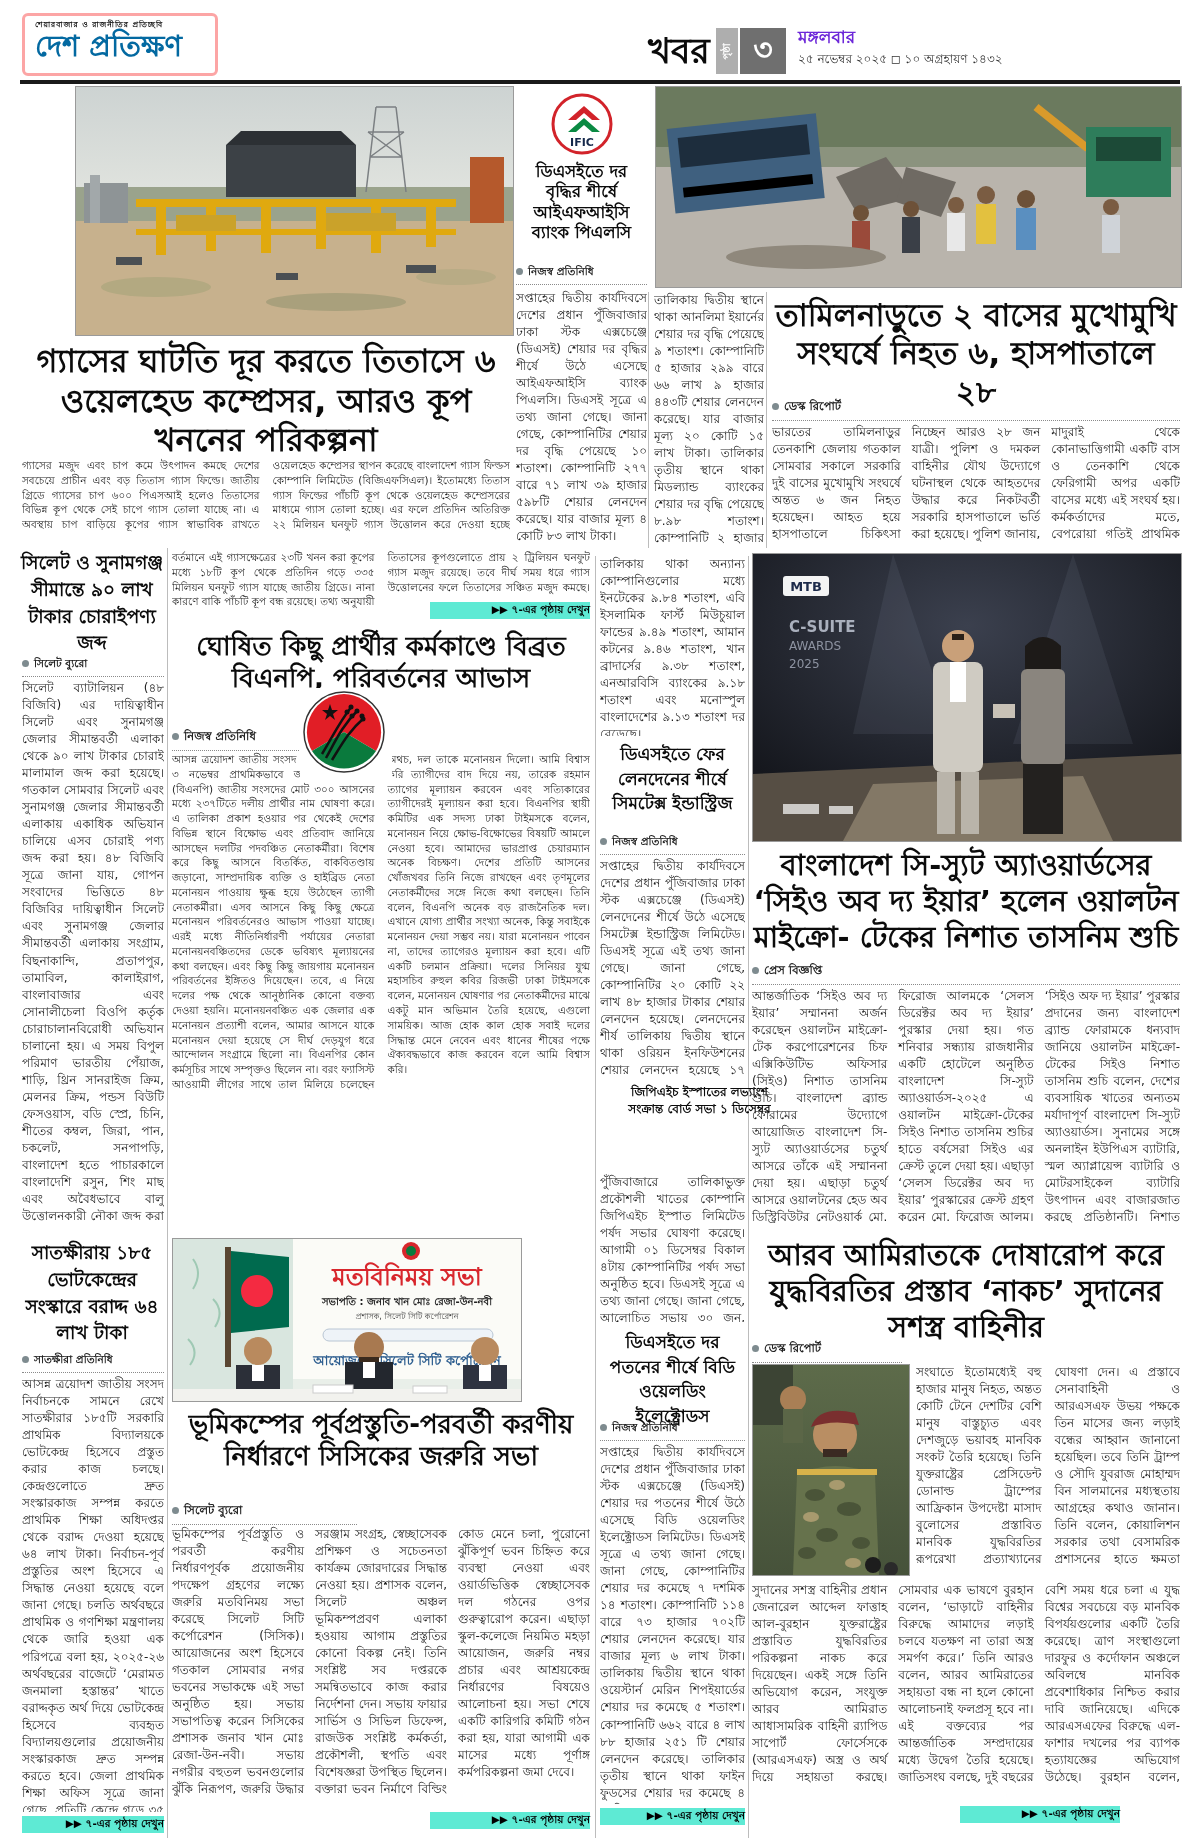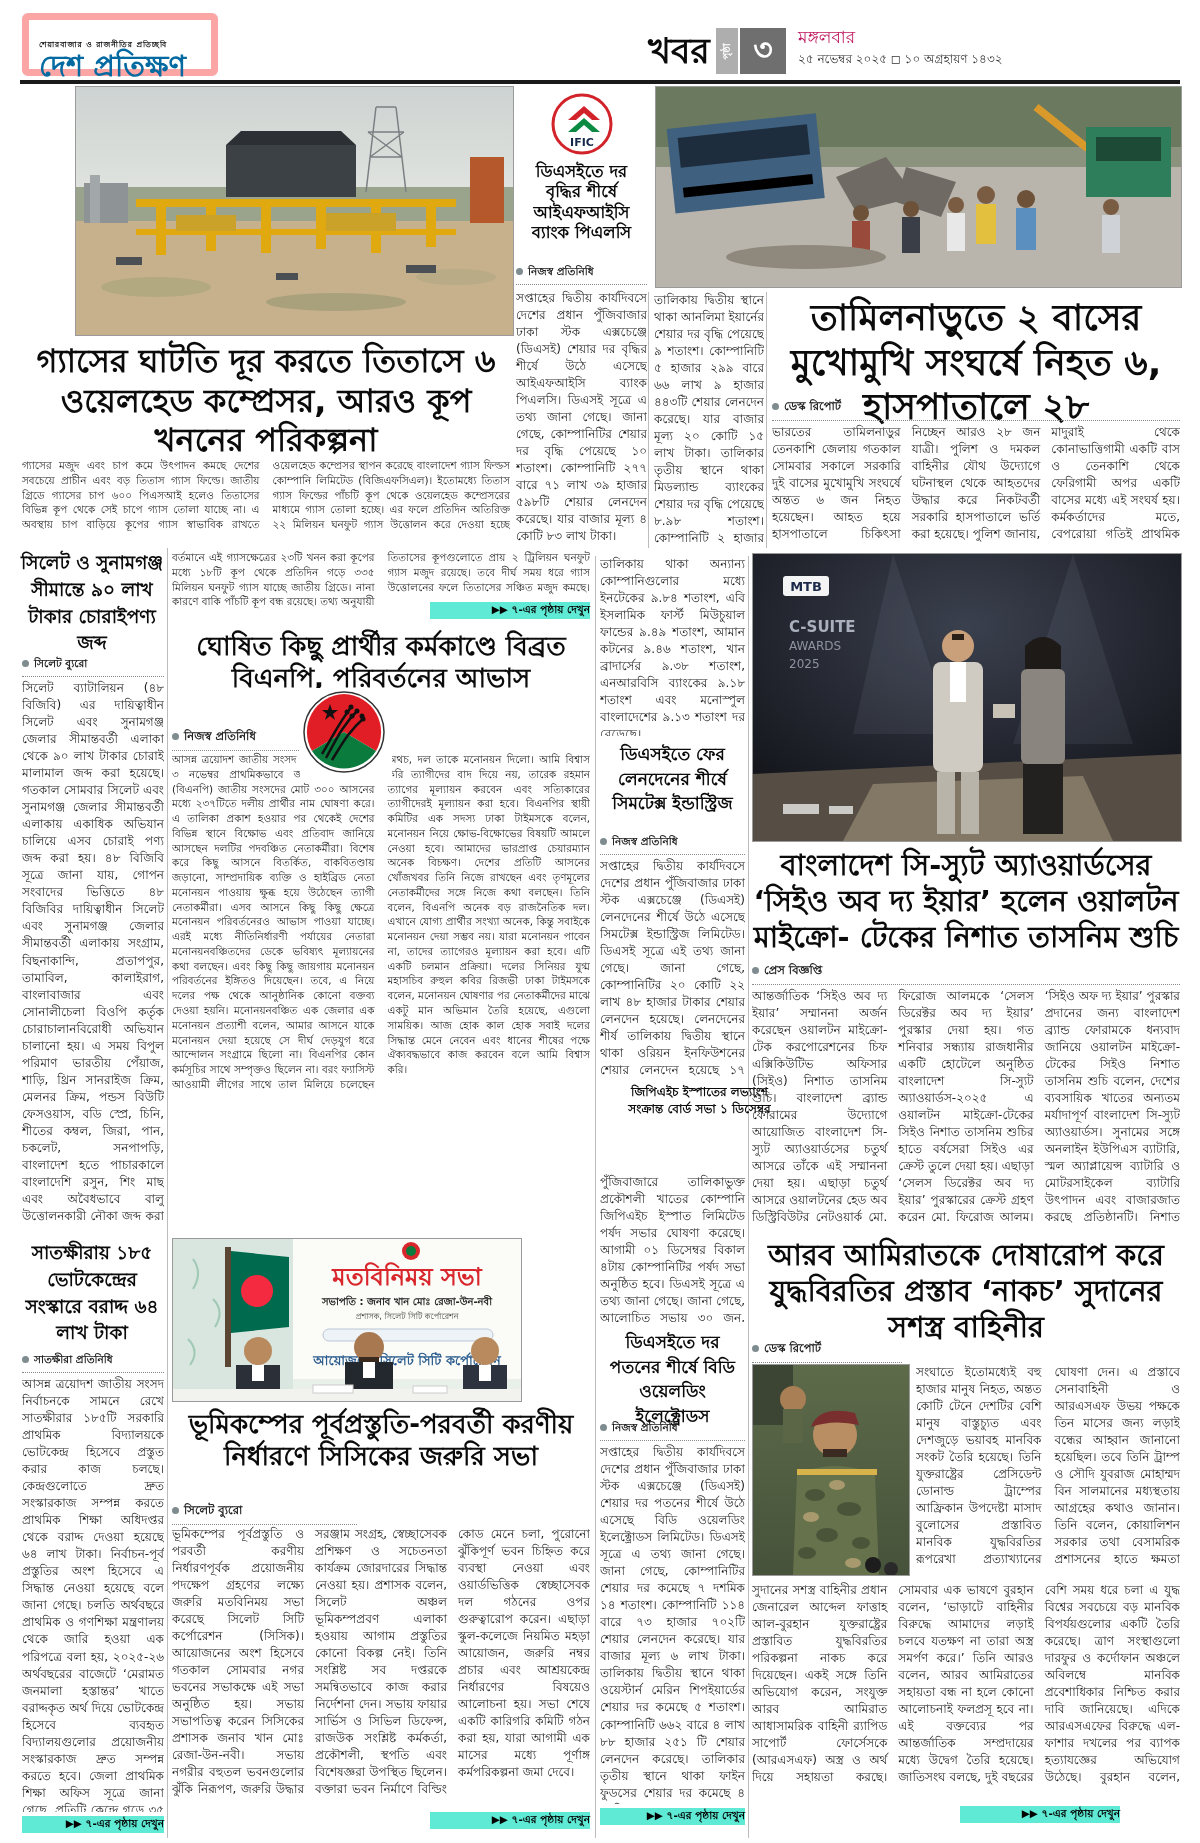--- a/index.html
+++ b/index.html
@@ -9,22 +9,22 @@
   .hl{font-weight:800;color:#0b0b0b;text-align:center;line-height:1.24;}
   .byline{font-size:11.5px;font-weight:700;color:#222;padding-bottom:3px;border-bottom:1px dotted #8a8a8a;}
   .dot{display:inline-block;width:7px;height:7px;border-radius:50%;background:#7e8b8f;margin-right:5px;}
   .body{font-size:10.4px;line-height:1.42;text-align:justify;color:#1d1d1d;overflow:hidden;}
   .small{font-size:12px;}
   .cols2{column-count:2;column-gap:13px;}
   .cols3{column-count:3;column-gap:11px;}
   .marker{font-weight:800;font-size:10.5px;text-align:right;color:#000;background:#5eead4;}
   .vrule{position:absolute;width:1px;background:#bcbcbc;}
   .photo{border:1px solid #9a9a9a;overflow:hidden;background:#ddd;}
-  .masthead-box{border:7px solid #fca5a5;border-radius:6px;display:flex;flex-direction:column;
-        justify-content:flex-start;padding:19px 10px;box-sizing:border-box;}
+  .masthead-box{border:3px solid #fca5a5;border-radius:6px;display:flex;flex-direction:column;
+        justify-content:flex-start;padding:3px 10px;box-sizing:border-box;}
   .masthead-tag{font-size:7.5px;font-weight:700;color:#111;letter-spacing:1px;}
   .masthead-title{font-size:29px;font-weight:900;color:#0369a1;line-height:1.05;}
   .hdr-rule{border-top:3px solid #1a1a1a;border-bottom:1px solid #1a1a1a;height:4px;box-sizing:border-box;}
   .pgword{background:#aeaeae;color:#fff;display:flex;align-items:center;justify-content:center;}
   .pgword span{transform:rotate(-90deg);font-size:10px;font-weight:700;white-space:nowrap;}
   .pgnum{background:#6f6f6f;color:#fff;display:flex;align-items:center;justify-content:center;
         font-size:30px;font-weight:900;}
 </style>
 </head>
 <body>
@@ -33,21 +33,21 @@
 
   <div class="abs masthead-box" style="left:22px;top:13px;width:196px;height:63px;">
     <div class="masthead-tag">শেয়ারবাজার ও রাজনীতির প্রতিচ্ছবি</div>
     <div class="masthead-title">দেশ প্রতিক্ষণ</div>
   </div>
   <div class="abs" style="left:648px;top:24px;font-size:35px;font-weight:800;color:#0a0a0a;font-family:Liberation Serif, serif;">খবর</div>
   <div class="abs pgword" style="left:716px;top:28px;width:22px;height:46px;">
       <span>পৃষ্ঠা</span>
     </div>
   <div class="abs pgnum" style="left:740px;top:28px;width:46px;height:46px;">৩</div>
-  <div class="abs" style="left:798px;top:24px;font-size:17px;font-weight:400;color:#be185d;">মঙ্গলবার</div>
+  <div class="abs" style="left:798px;top:24px;font-size:17px;font-weight:700;color:#6d28d9;">মঙ্গলবার</div>
   <div class="abs" style="left:798px;top:50px;font-size:12px;color:#333;">২৫ নভেম্বর ২০২৫ ◻ ১০ অগ্রহায়ণ ১৪৩২</div>
   <div class="abs hdr-rule" style="left:20px;top:80px;width:1160px;"></div>
 
   <div class="vrule" style="left:167px;top:548px;height:1290px;"></div>
   <div class="vrule" style="left:595px;top:556px;height:1282px;"></div>
   <div class="vrule" style="left:748px;top:556px;height:1282px;"></div>
   <div class="vrule" style="left:648px;top:292px;height:256px;"></div>
   <div class="vrule" style="left:766px;top:292px;height:256px;"></div>
 
   <div class="abs photo" style="left:75px;top:86px;width:437px;height:248px;">
@@ -227,21 +227,21 @@
         <circle cx="255" cy="122" r="8" fill="#6d5138"></circle>
           <rect x="246" y="130" width="18" height="36" fill="#3a3f47"></rect>
         <circle cx="455" cy="120" r="8" fill="#7a5c42"></circle>
           <rect x="446" y="128" width="18" height="38" fill="#cfd3d8"></rect>
         <circle cx="205" cy="126" r="8" fill="#6d5138"></circle>
           <rect x="196" y="134" width="18" height="36" fill="#9a4a3a"></rect>
       </g>
       <ellipse cx="150" cy="170" rx="80" ry="12" fill="#8f887c"></ellipse>
     </svg>
   </div>
-  <div class="abs hl" style="left:772px;top:296px;width:408px;font-size:36px;">তামিলনাড়ুতে ২ বাসের মুখোমুখি সংঘর্ষে নিহত ৬, হাসপাতালে ২৮</div>
+  <div class="abs hl" style="left:772px;top:296px;width:408px;font-size:31px;">তামিলনাড়ুতে ২ বাসের মুখোমুখি সংঘর্ষে নিহত ৬, হাসপাতালে ২৮</div>
   <div class="abs byline" style="left:772px;top:398px;width:408px;"><span class="dot"></span><span>ডেস্ক রিপোর্ট</span></div>
   <div class="abs body small cols3" style="left:772px;top:424px;width:408px;height:122px;">ভারতের তামিলনাড়ুর তেনকাশি জেলায় গতকাল সোমবার সকালে সরকারি দুই বাসের মুখোমুখি সংঘর্ষে অন্তত ৬ জন নিহত হয়েছেন। আহত হয়ে হাসপাতালে চিকিৎসা নিচ্ছেন আরও ২৮ জন যাত্রী। পুলিশ ও দমকল বাহিনীর যৌথ উদ্যোগে ঘটনাস্থল থেকে আহতদের উদ্ধার করে নিকটবর্তী সরকারি হাসপাতালে ভর্তি করা হয়েছে। পুলিশ জানায়, মাদুরাই থেকে কোনাভাত্তিগামী একটি বাস ও তেনকাশি থেকে ফেরিগামী অপর একটি বাসের মধ্যে এই সংঘর্ষ হয়। কর্মকর্তাদের মতে, বেপরোয়া গতিই প্রাথমিক কারণ বলে ধারণা করা হচ্ছে। আহতদের মধ্যে কয়েকজনের অবস্থা আশঙ্কাজনক হওয়ায় মৃতের সংখ্যা বাড়তে পারে বলে আশঙ্কা করা হচ্ছে। দুর্ঘটনার পর ঘটনাস্থলে উদ্ধারকাজ পরিচালনা করা হয় এবং যান চলাচল সাময়িকভাবে বন্ধ ছিল। তামিলনাড়ু সরকার নিহতদের পরিবারকে ক্ষতিপূরণ দেওয়ার ঘোষণা দিয়েছে।</div>
 
   <div class="abs photo" style="left:752px;top:553px;width:428px;height:287px;">
     <svg width="428" height="287" viewBox="0 0 428 287">
       <rect width="428" height="287" fill="#15171d"></rect>
       <radialGradient id="glow" cx="0.5" cy="0.25" r="0.7">
         <stop offset="0" stop-color="#3b404e"></stop>
           <stop offset="1" stop-color="#15171d"></stop>
         </radialGradient>

